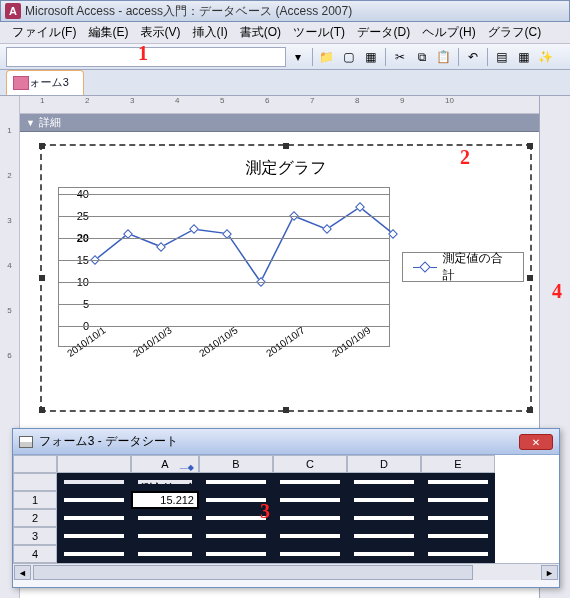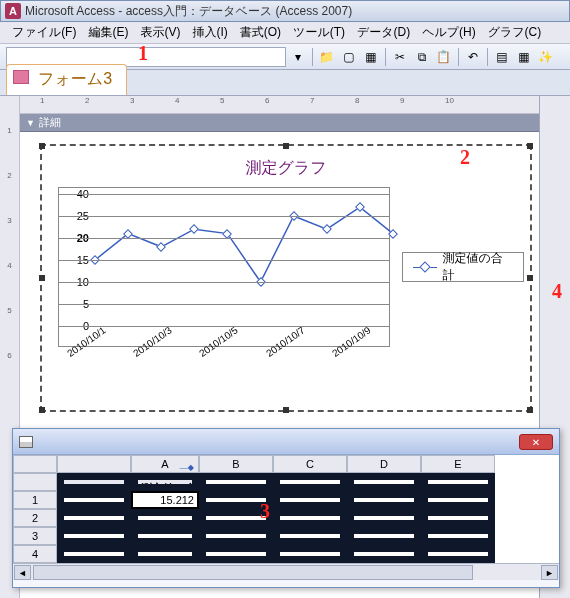--- a/index.html
+++ b/index.html
@@ -10,42 +10,42 @@
   
   .menubar { height: 22px; background: #e8e8f0; border-bottom: 1px solid #c0c0d0; display: flex; align-items: center; padding-left: 6px; font-size: 12px; }
   .menu-item { padding: 18px 6px; cursor: pointer; }
   
   .toolbar { height: 26px; background: linear-gradient(#f4f6fb,#dce4f2); border-bottom: 1px solid #a0a8c0; display: flex; align-items: center; padding-left: 6px; gap: 2px; }
   .tool-input { width: 280px; height: 20px; background: #fff; border: 1px solid #a0a8c0; }
   .tool-btn { width: 20px; height: 20px; display: flex; align-items: center; justify-content: center; font-size: 12px; cursor: pointer; border: 1px solid transparent; }
   .sep { width: 1px; height: 18px; background: #a0a8c0; margin: 0 2px; }
   
   .tab-strip { height: 26px; background: #dfe5f0; border-bottom: 1px solid #a0a8c0; display: flex; align-items: flex-end; padding-left: 6px; }
-  .form-tab { background: #fff; border: 1px solid #e8b070; border-bottom: none; padding: 4px 14px 5px 31px; font-size: 16px; border-radius: 4px 4px 0 0; position: relative; color: #a16207; }
+  .form-tab { background: #fff; border: 1px solid #e8b070; border-bottom: none; padding: 4px 14px 5px 11px; font-size: 11px; border-radius: 4px 4px 0 0; position: relative; color: #0f172a; }
   .form-tab::before { content: ""; position: absolute; left: 6px; top: 5px; width: 14px; height: 12px; background: #e078a0; border: 1px solid #c05080; }
   
   .work-area { position: absolute; top: 96px; left: 0; right: 0; bottom: 0; background: #f0f0f4; display: flex; }
   .vruler { width: 20px; background: #e8e8f0; border-right: 1px solid #c0c0d0; font-size: 8px; color: #666; padding-top: 30px; }
   .vruler div { height: 45px; text-align: center; }
   .design-surface { flex: 1; background: #fff; position: relative; border-right: 1px solid #a0a8c0; }
   .right-pad { width: 30px; background: #e8e8f0; }
   
   .hruler { height: 18px; background: #e8e8f0; border-bottom: 1px solid #c0c0d0; font-size: 8px; color: #666; display: flex; padding-left: 20px; }
   .hruler span { width: 45px; }
   
   .section-header { height: 18px; background: #9098b0; color: #fff; font-size: 11px; display: flex; align-items: center; padding-left: 6px; border-bottom: 1px solid #707890; }
   .section-header .arrow { margin-right: 4px; font-size: 9px; }
   
   .chart-frame { position: absolute; left: 20px; top: 48px; width: 492px; height: 268px; border: 2px dashed #555; background: #fff; }
   .chart-handle { position: absolute; width: 6px; height: 6px; background: #333; }
   .h-tl { left: -3px; top: -3px; } .h-tr { right: -3px; top: -3px; } .h-bl { left: -3px; bottom: -3px; } .h-br { right: -3px; bottom: -3px; }
   .h-tm { left: 50%; top: -3px; margin-left: -3px; } .h-bm { left: 50%; bottom: -3px; margin-left: -3px; }
   .h-ml { left: -3px; top: 50%; margin-top: -3px; } .h-mr { right: -3px; top: 50%; margin-top: -3px; }
   
-  .chart-title { text-align: center; font-size: 16px; padding-top: 12px; color: #701a75; }
+  .chart-title { text-align: center; font-size: 16px; padding-top: 12px; color: #000000; }
   .plot-wrap { display: flex; padding: 8px 6px 0 6px; }
   .plot-box { position: relative; width: 340px; height: 160px; border: 1px solid #888; margin-left: 10px; background: #fff; }
   .plot-area { position: absolute; left: 36px; top: 6px; right: 6px; bottom: 22px; }
   .yaxis { position: absolute; left: 2px; top: 0; bottom: 18px; width: 30px; font-size: 11px; }
   .ylab { position: absolute; right: 2px; transform: translateY(-50%); }
   .xaxis { position: absolute; left: 26px; right: 0; bottom: -52px; height: 60px; font-size: 10px; }
   .xlab { position: absolute; transform: rotate(-35deg); transform-origin: left top; white-space: nowrap; }
   .grid-line { position: absolute; left: 0; right: 0; border-top: 1px solid #888; }
   .pt { position: absolute; width: 7px; height: 7px; background: #fff; border: 1.5px solid #3a5fbf; transform: translate(-50%,-50%) rotate(45deg); }
   .legend-box { border: 1px solid #888; padding: 8px 10px; font-size: 12px; margin-left: 12px; align-self: center; display: flex; align-items: center; height: 30px; }
@@ -205,20 +205,21 @@
         </div>
       </div>
     </div>
   </div>
   <div class="right-pad"></div>
 </div>
 
 <div class="datasheet-win">
   <div class="ds-title">
     <div class="icon"></div>
+    <span>フォーム3 - データシート</span>
     <div class="ds-close">✕</div>
   </div>
   <div class="grid">
     <div class="grid-row">
       <div class="rh"></div>
       <div class="ch"></div>
       <div class="ch colA"><span>A</span><span class="colmark">—◆</span></div>
       <div class="ch">B</div>
       <div class="ch">C</div>
       <div class="ch">D</div>

